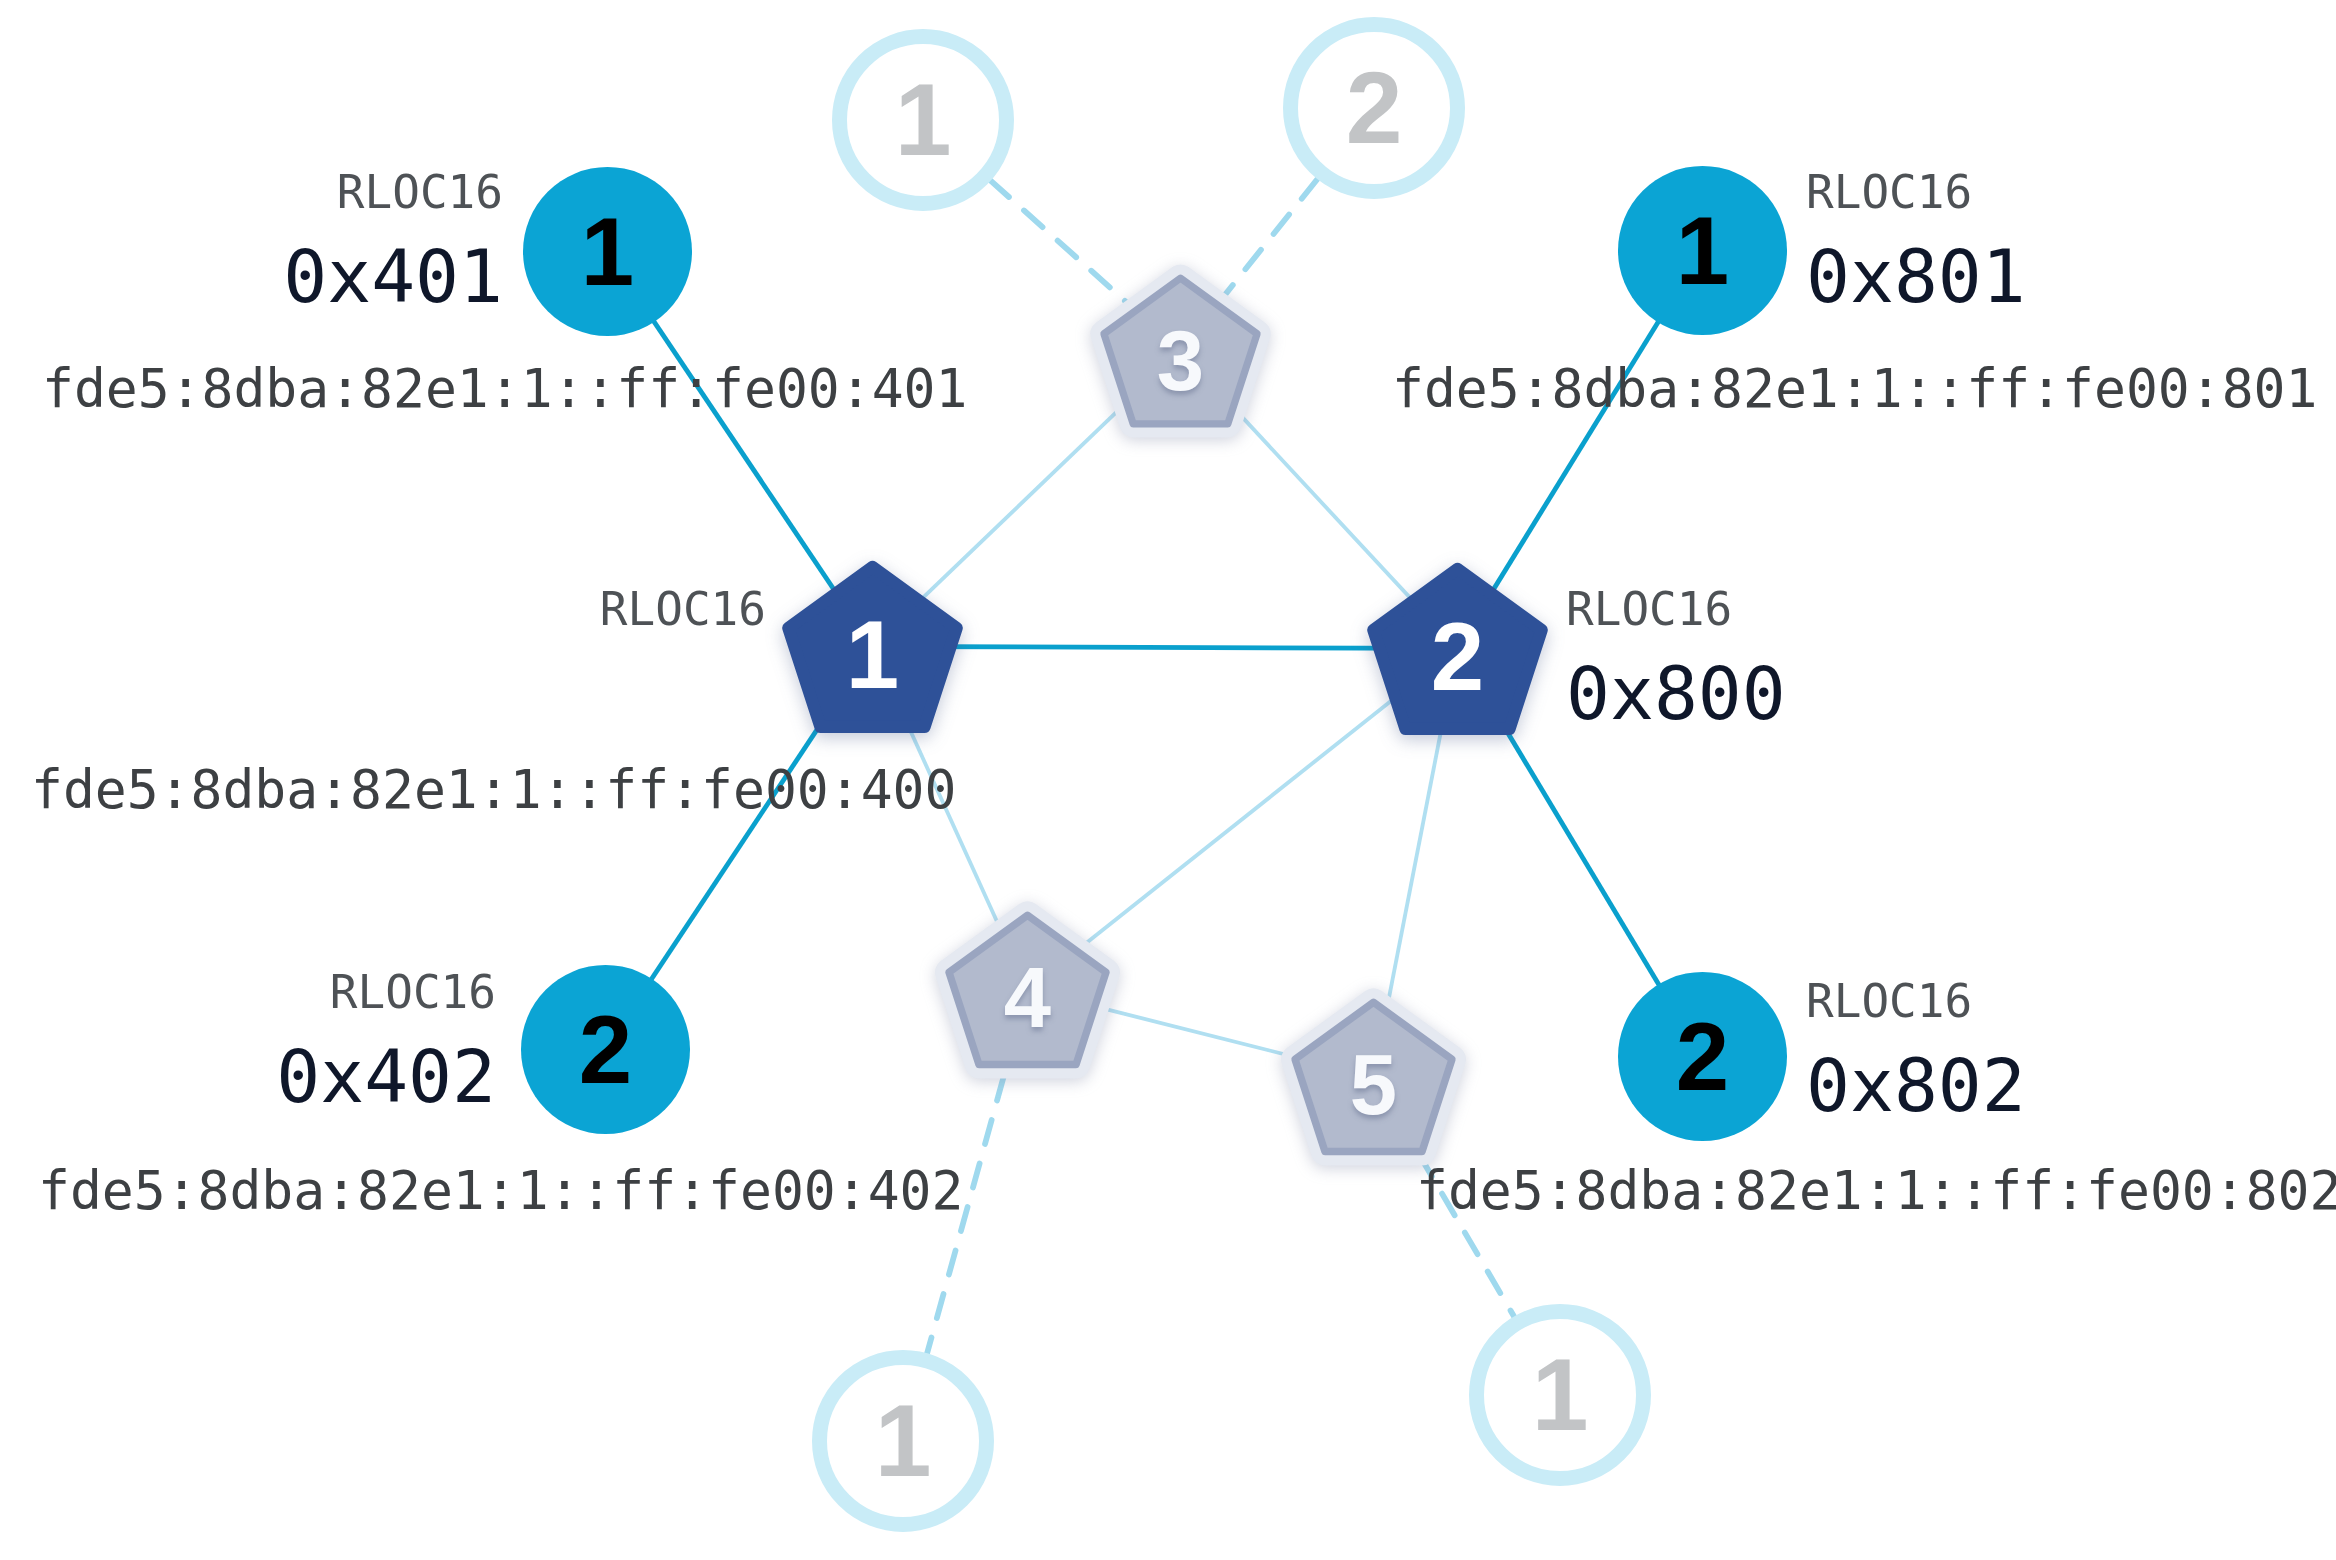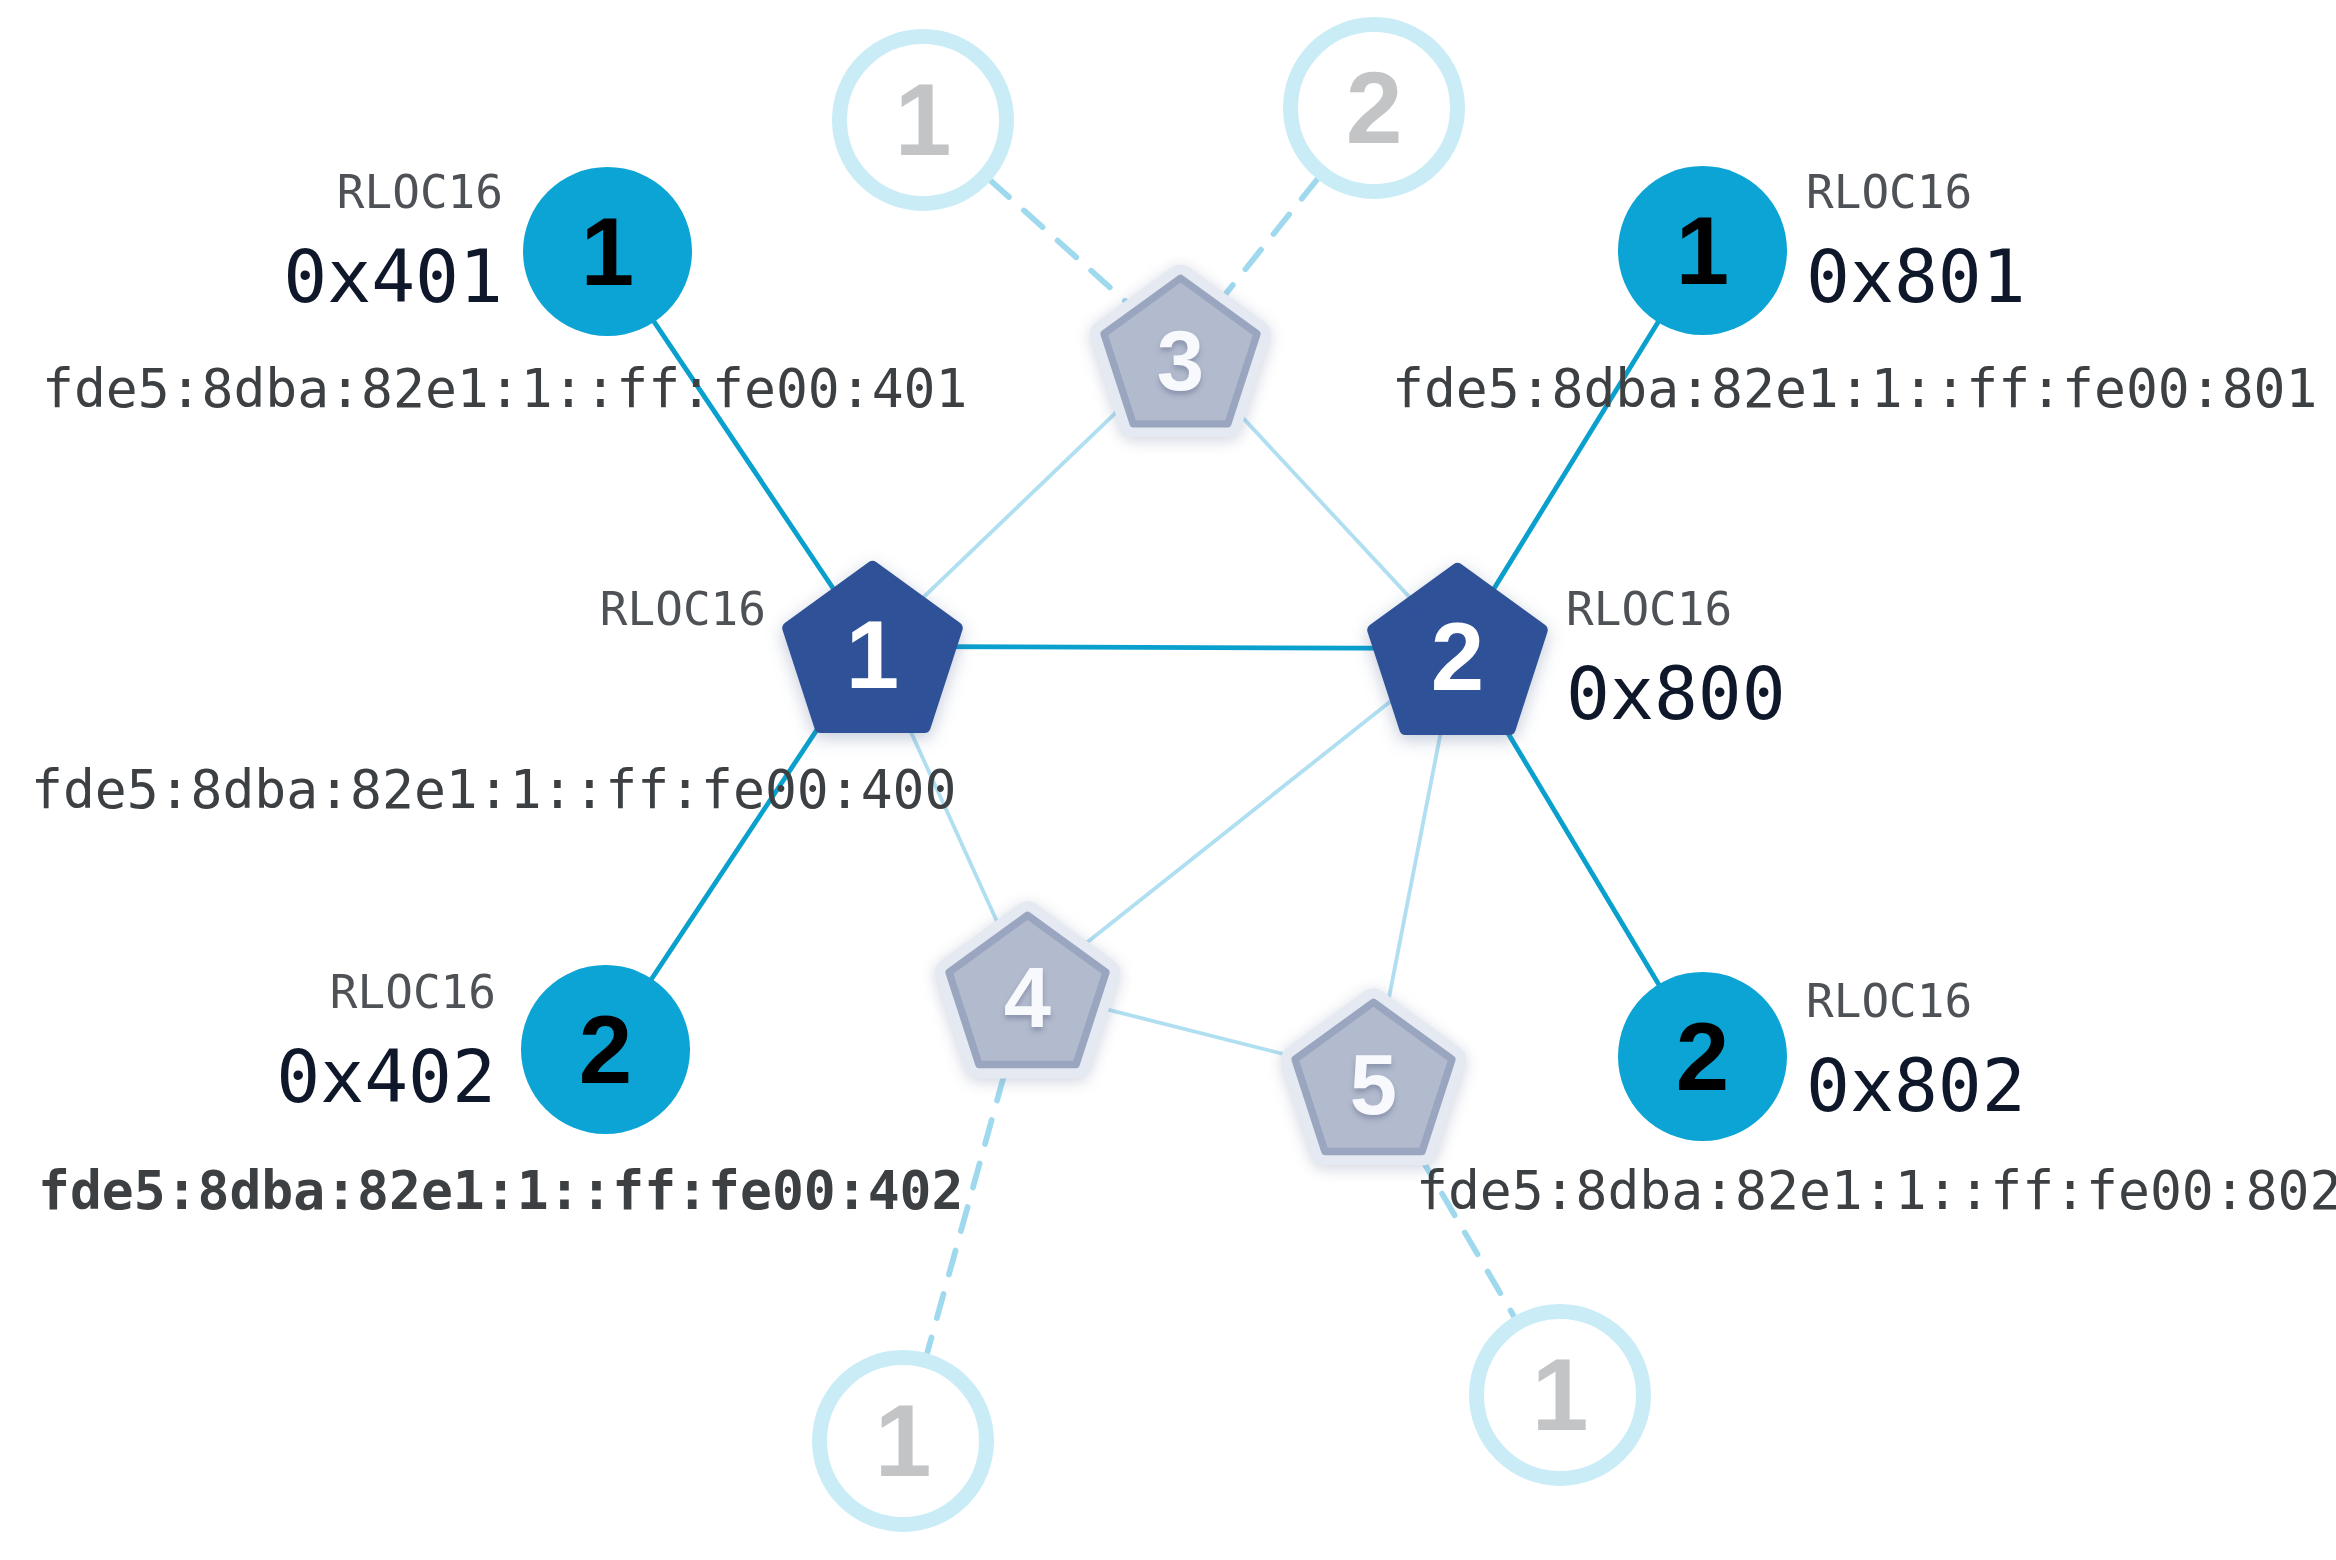--- a/index.html
+++ b/index.html
@@ -163,17 +163,17 @@
     <div class="hex">0x402</div>
   </div>
   <div class="lblblock align-left" style="left:1806px; top:972px;">
     <div class="rloc">RLOC16</div>
     <div class="hex">0x802</div>
   </div>
 
   <div class="ipv6" style="left:42px; top:357px;">fde5:8dba:82e1:1::ff:fe00:401</div>
   <div class="ipv6" style="left:1392px; top:357px;">fde5:8dba:82e1:1::ff:fe00:801</div>
   <div class="ipv6" style="left:31px; top:758px;">fde5:8dba:82e1:1::ff:fe00:400</div>
-  <div class="ipv6" style="left:38px; top:1159px;font-weight:bold;">fde5:8dba:82e1:1::ff:fe00:402</div>
+  <div class="ipv6" style="left:38px; top:1159px;">fde5:8dba:82e1:1::ff:fe00:402</div>
   <div class="ipv6" style="left:1392px; top:1159px;margin-left:24px;">fde5:8dba:82e1:1::ff:fe00:802</div>
 
 </div>
 
 
 </body></html>

